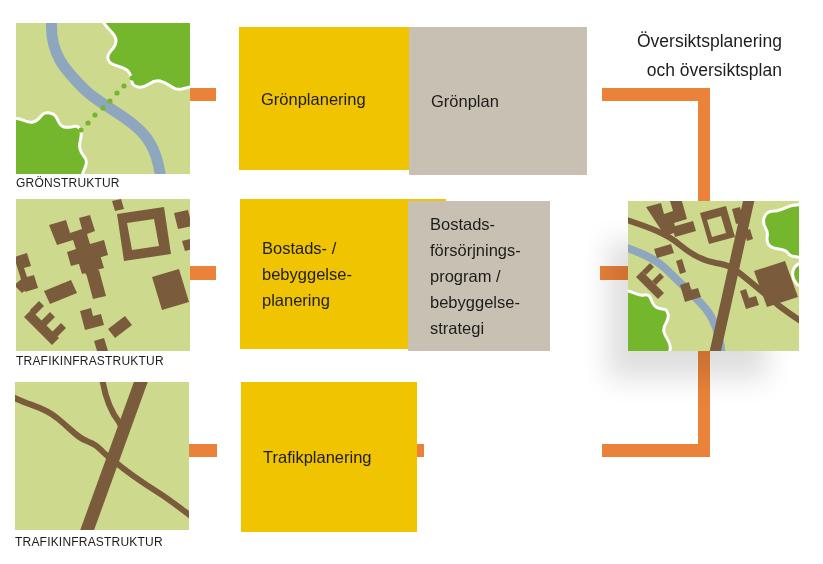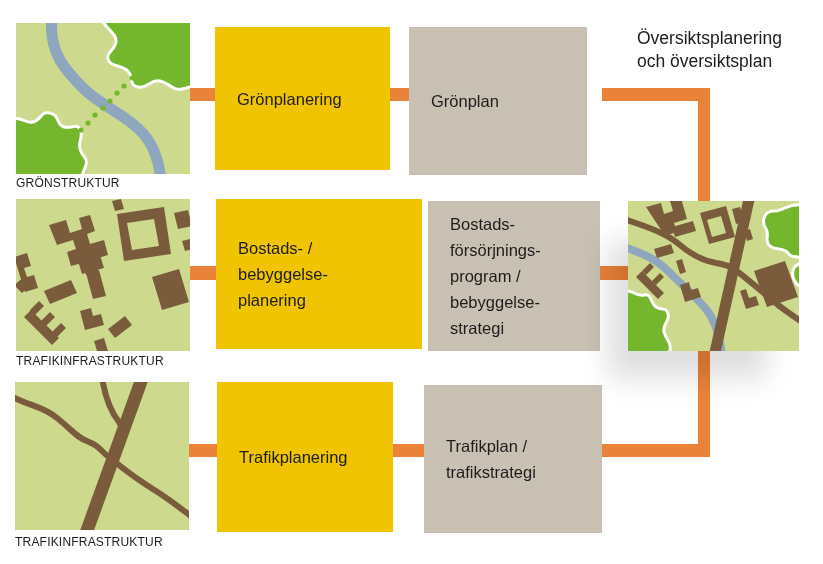--- a/index.html
+++ b/index.html
@@ -1,26 +1,26 @@
 <!DOCTYPE html>
 <html style="--orange: #EB8239; --yellow: #F0C400; --box-gray: #C8C1B3; --map-light-green: #CDD98D; --map-dark-green: #74B62C; --map-brown: #7A5C3D; --map-river-blue: #8FA6BF; --text-black: #1D1D1B;"><head>
 <meta charset="utf-8">
 <style>
   html,body{margin:0;padding:0;background:#fff;}
   .canvas{position:relative;width:823px;height:564px;background:#fff;overflow:hidden;
           font-family:"Liberation Sans",sans-serif;color:var(--text-black,#1d1d1b);}
   .conn{position:absolute;background:var(--orange,#EB8239);z-index:1;}
   .box{position:absolute;display:flex;align-items:center;box-sizing:border-box;
        padding-left:22px;padding-right:10px;font-size:16.5px;line-height:26px;z-index:1;}
-  .yellow{background:var(--yellow,#F0C400);}
+  .yellow{background:var(--yellow,#F0C400);margin-left:24px;}
   .gray{background:var(--box-gray,#C8C1B3);}
   .pre{white-space:pre-line;}
   .caption{position:absolute;font-size:12px;letter-spacing:.2px;white-space:nowrap;z-index:1;}
-  .heading{position:absolute;left:637px;top:27px;font-size:17.5px;line-height:23px;
-           white-space:pre-line;z-index:1;}
+  .heading{position:absolute;left:637px;top:27px;font-size:17.5px;line-height:29px;
+           white-space:pre-line;z-index:1;text-align:right;}
   .map{position:absolute;z-index:2;display:block;}
   .overview-map{box-shadow:-26px 34px 26px -6px rgba(0,0,0,0.13);}
   .m-bg{fill:var(--map-light-green,#CDD98D);}
   .m-forest{fill:var(--map-dark-green,#74B62C);stroke:#fff;stroke-width:3;stroke-linejoin:round;}
   .m-river{fill:none;stroke:var(--map-river-blue,#8FA6BF);}
   .m-road{fill:none;stroke:var(--map-brown,#7A5C3D);}
   .m-bldg{fill:var(--map-brown,#7A5C3D);}
   .m-dot{fill:var(--map-dark-green,#74B62C);}
 </style>
 </head>
@@ -85,21 +85,21 @@
     <path class="m-bldg" d="M64,112 l11,-3 l2,8 l8,-2 l3,11 l-19,5 z"></path>
     <path class="m-bldg" d="M92,130 l17,-13 l7,9 l-17,13 z"></path>
     <path class="m-bldg" d="M78,142 l10,-3 l4,13 l-10,3 z"></path>
   </svg>
   <div class="caption" style="left:16px;top:354px;">TRAFIKINFRASTRUKTUR</div>
   <div class="box yellow" style="left:216px;top:199px;width:206px;height:150px;">
     <span class="pre">Bostads- /
 bebyggelse-
 planering</span>
   </div>
-  <div class="box gray" style="left:428px;top:201px;width:172px;height:150px;">
+  <div class="box gray" style="left:408px;top:201px;width:142px;height:150px;">
     <span class="pre">Bostads-
 försörjnings-
 program /
 bebyggelse-
 strategi</span>
   </div>
 
   <svg class="map overview-map" style="left:628px;top:201px;" width="171" height="150" viewBox="0 0 171 150">
     <rect class="m-bg" x="0" y="0" width="171" height="150"></rect>
     <path class="m-forest" d="M174,4 C160,2 156,10 146,10 C136,10 133,20 138,28 C142,34 136,38 141,44 C146,50 156,46 160,52 C164,58 170,54 174,58 Z"></path>
@@ -126,18 +126,14 @@
   <svg class="map" style="left:15px;top:382px;" width="174" height="148" viewBox="0 0 174 148">
     <rect class="m-bg" x="0" y="0" width="174" height="148"></rect>
     <path class="m-road" stroke-width="6" d="M-4,14 C14,24 28,24 42,36 C56,47 62,56 74,60 C82,63 84,66 88,70 C92,74 95,76 99,79 C112,90 128,101 144,111 C155,118 165,126 176,134"></path>
     <path class="m-road" stroke-width="6" d="M87,-4 C90,14 96,30 104,40 C106,43 107,46 108,50"></path>
     <path class="m-road" stroke-width="13" d="M128,-6 L70,154"></path>
   </svg>
   <div class="caption" style="left:15px;top:535px;">TRAFIKINFRASTRUKTUR</div>
   <div class="box yellow" style="left:217px;top:382px;width:176px;height:150px;">
     <span class="pre">Trafikplanering</span>
   </div>
-  <div class="box gray" style="left:424px;top:385px;width:178px;height:148px;">
-    <span class="pre">Trafikplan /
-trafikstrategi</span>
-  </div>
 
 </div>
 
 </body></html>

